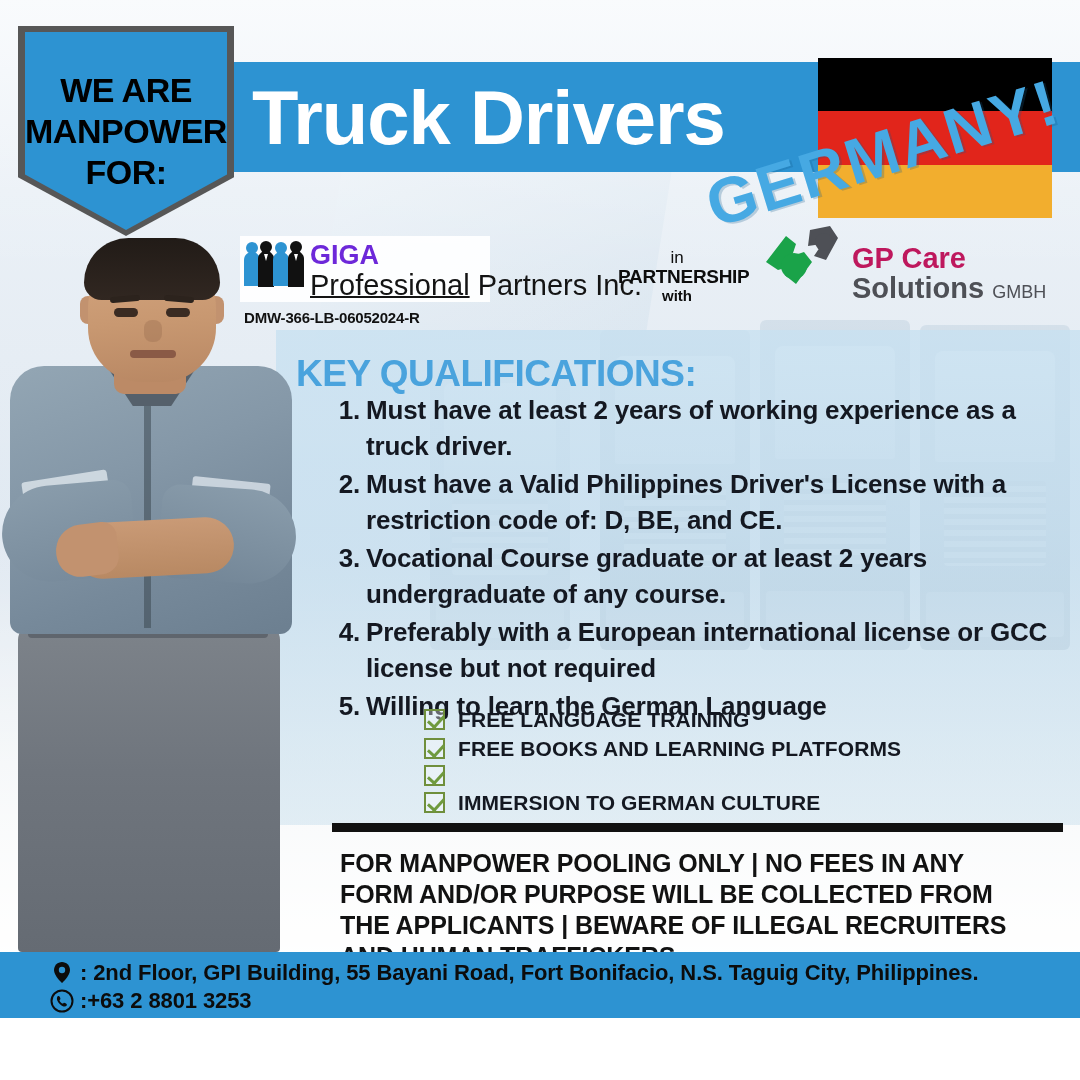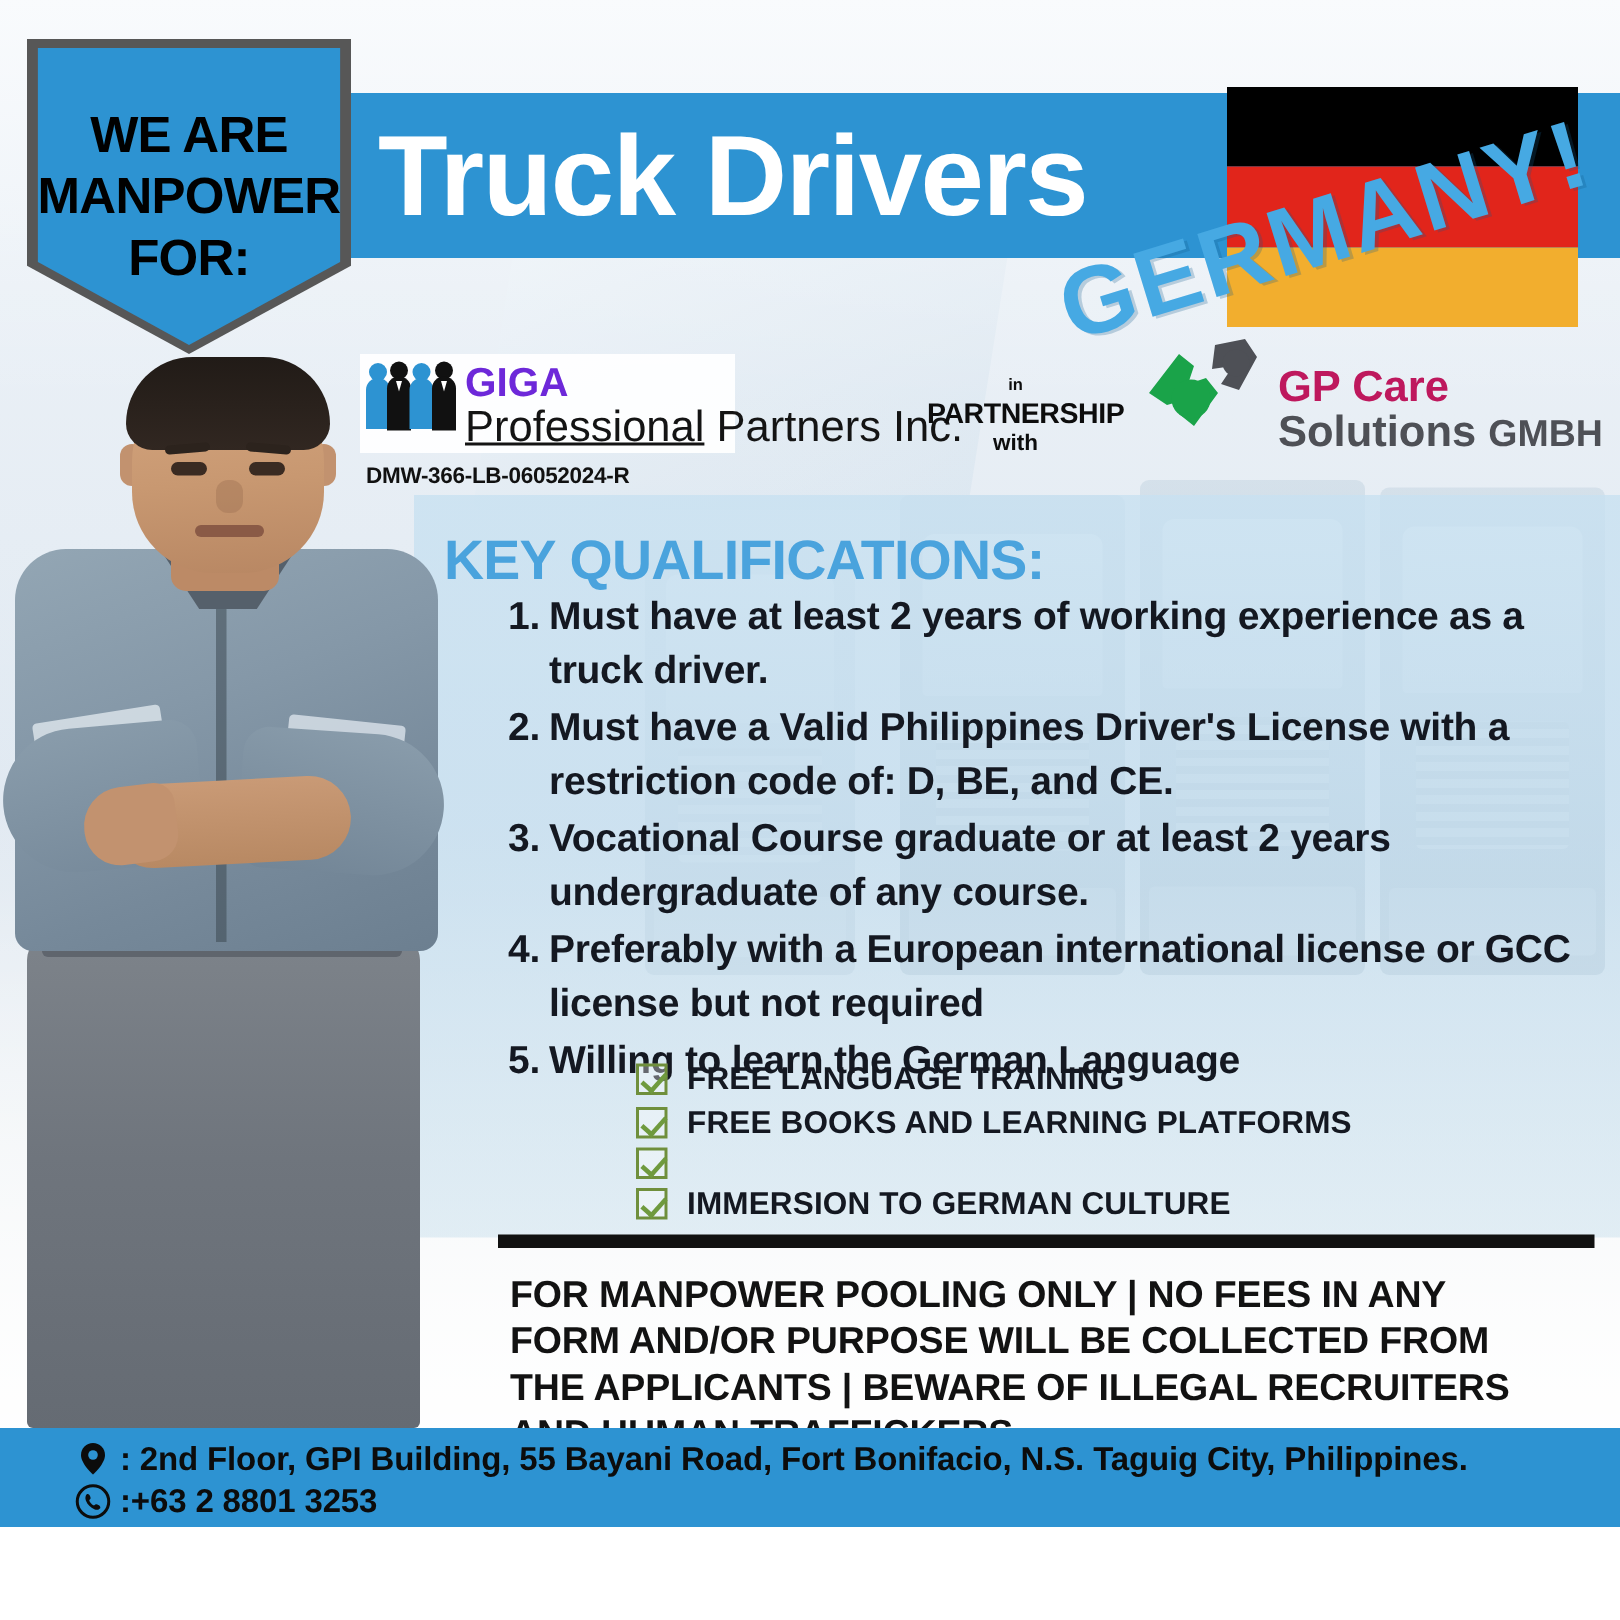--- a/index.html
+++ b/index.html
@@ -116,35 +116,35 @@
   .giga-dmw{
     position:absolute;left:4px;top:73px;
     font-size:15px;font-weight:700;color:#111;letter-spacing:-.2px;
     line-height:18px;white-space:nowrap;
   }
 
   .partnership{
     position:absolute;left:618px;top:248px;width:118px;
     text-align:center;color:#0d0d0d;line-height:19px;
   }
-  .partnership .l1{font-size:11px;font-weight:700;}
+  .partnership .l1{font-size:17px;font-weight:400;}
   .partnership .l2{font-size:19px;font-weight:700;letter-spacing:-.3px;}
   .partnership .l3{font-size:15px;font-weight:700;}
 
   .gpcare{position:absolute;left:752px;top:222px;width:310px;height:90px;}
   .gpcare-mark{position:absolute;left:0;top:0;width:100px;height:86px;}
   .gpcare-t1{
     position:absolute;left:100px;top:20px;
     font-size:29px;font-weight:700;color:#be185d;line-height:32px;
   }
   .gpcare-t2{
     position:absolute;left:100px;top:50px;
     font-size:29px;font-weight:700;color:#4e5056;line-height:32px;white-space:nowrap;
   }
-  .gpcare-t2 .gmbh{font-size:25px;font-weight:700;color:#4e5056;margin-top:19px;}
+  .gpcare-t2 .gmbh{font-size:18px;font-weight:400;color:#4e5056;margin-top:19px;}
 
   
   .qual-panel{
     position:absolute;left:276px;top:330px;width:804px;height:495px;
     background:linear-gradient(180deg,rgba(200,225,241,.80) 0%,rgba(196,222,239,.72) 45%,rgba(205,226,238,.55) 100%);
   }
   .qual-title{
     position:absolute;left:296px;top:352px;
     font-size:37px;font-weight:700;color:#4aa3dd;letter-spacing:-.5px;
     line-height:44px;

